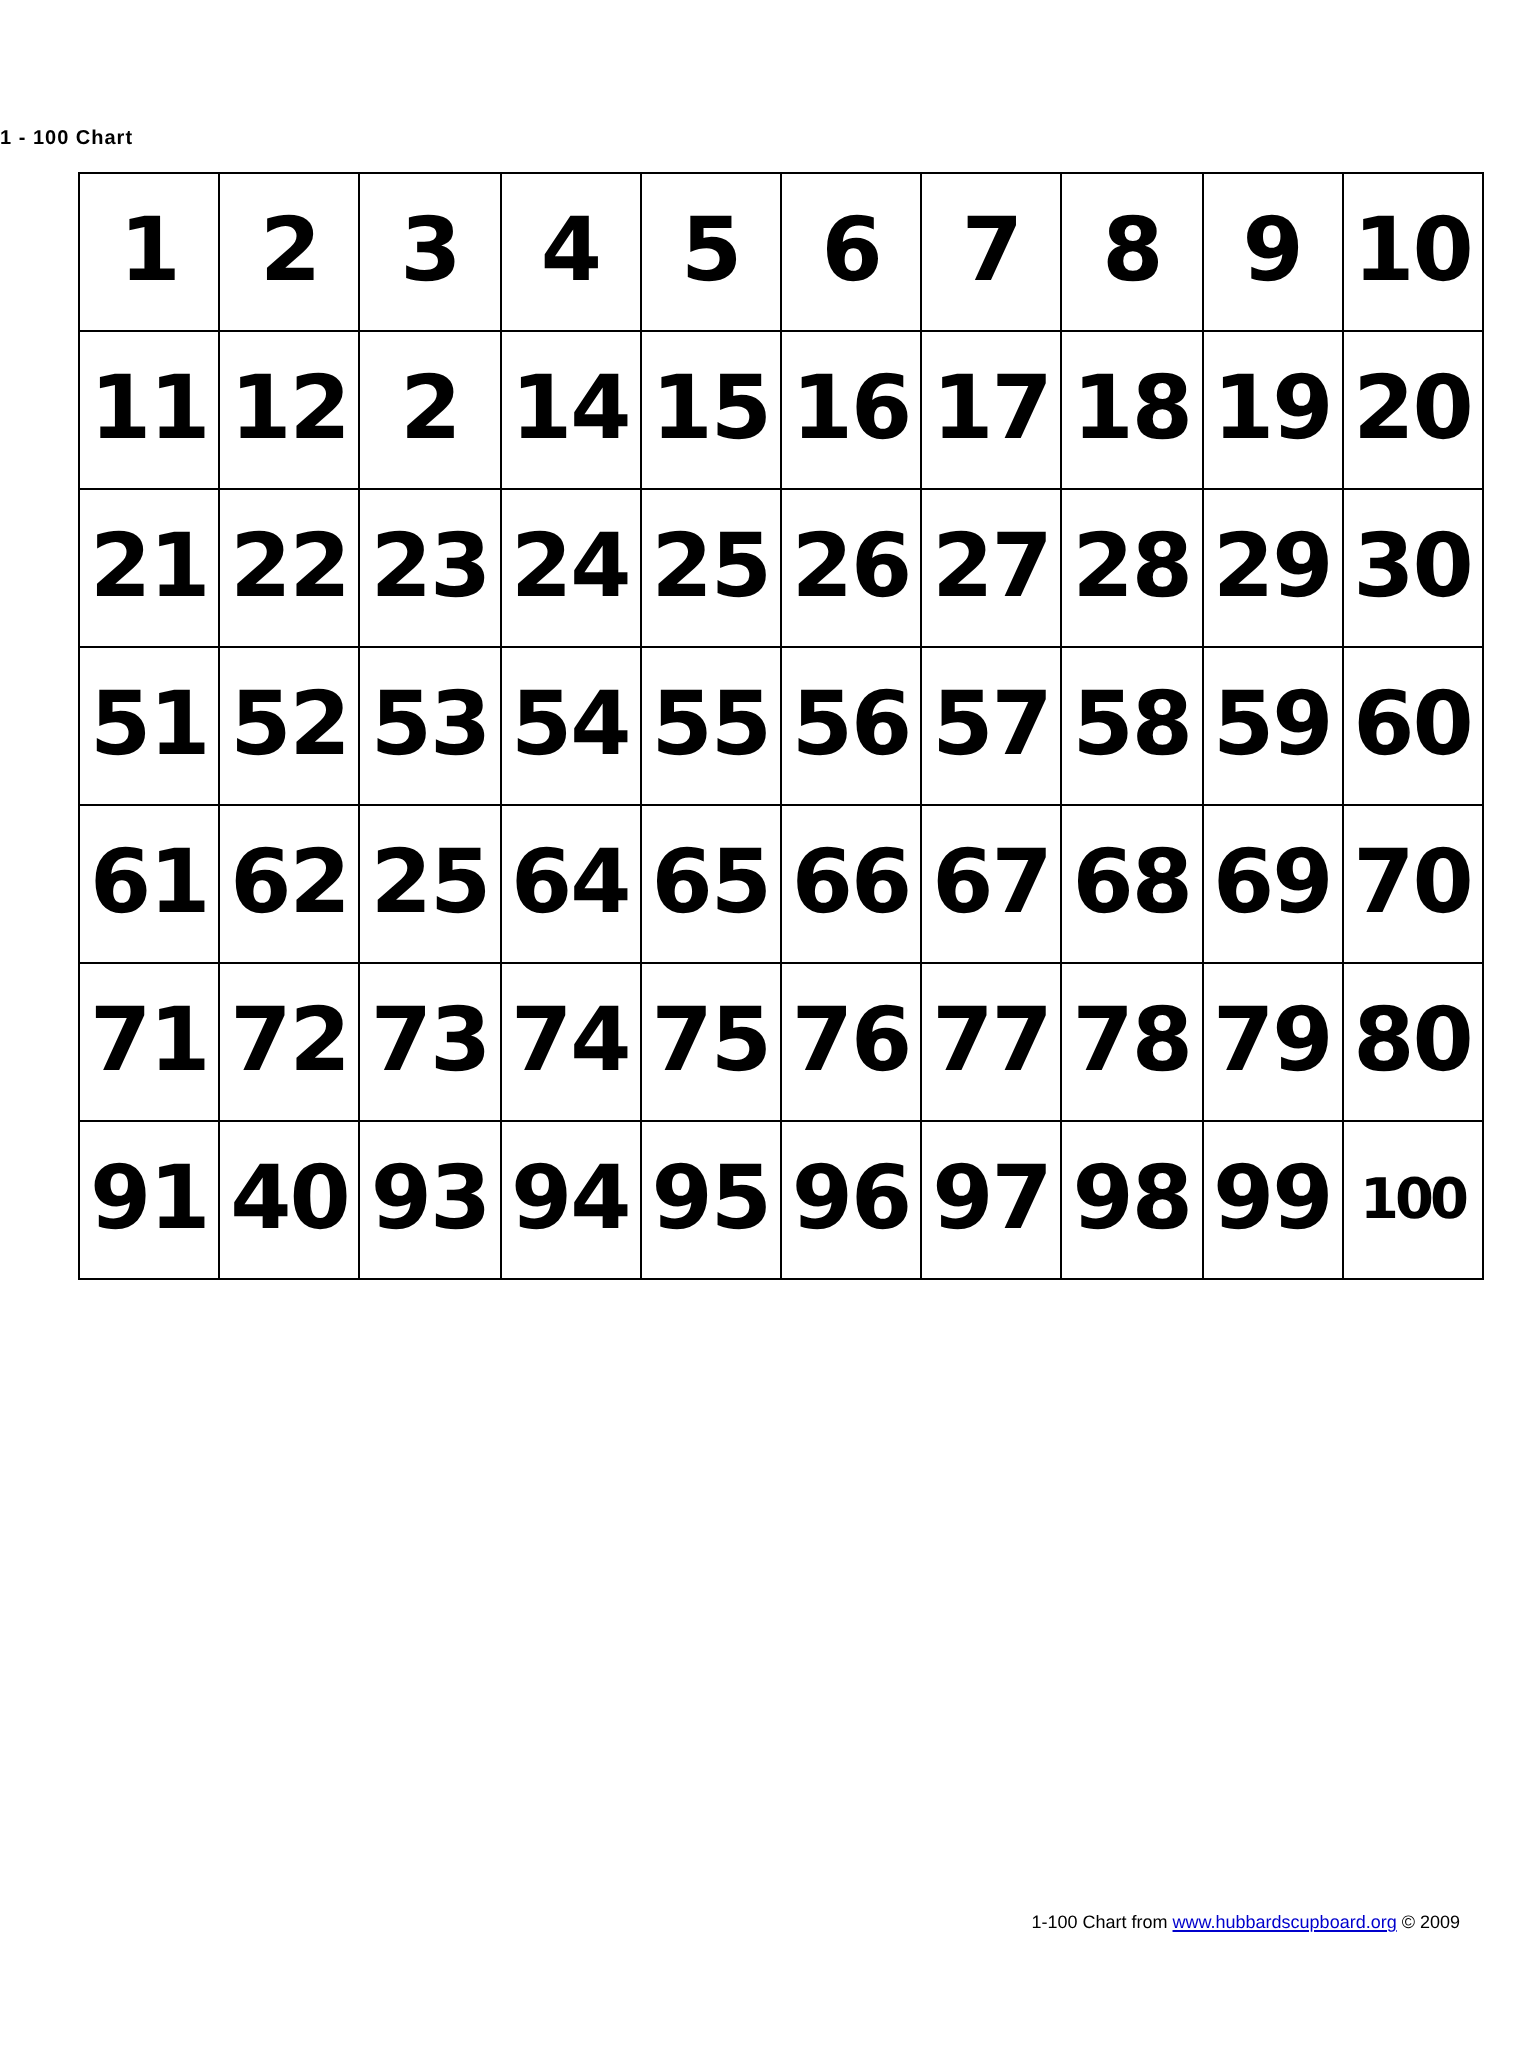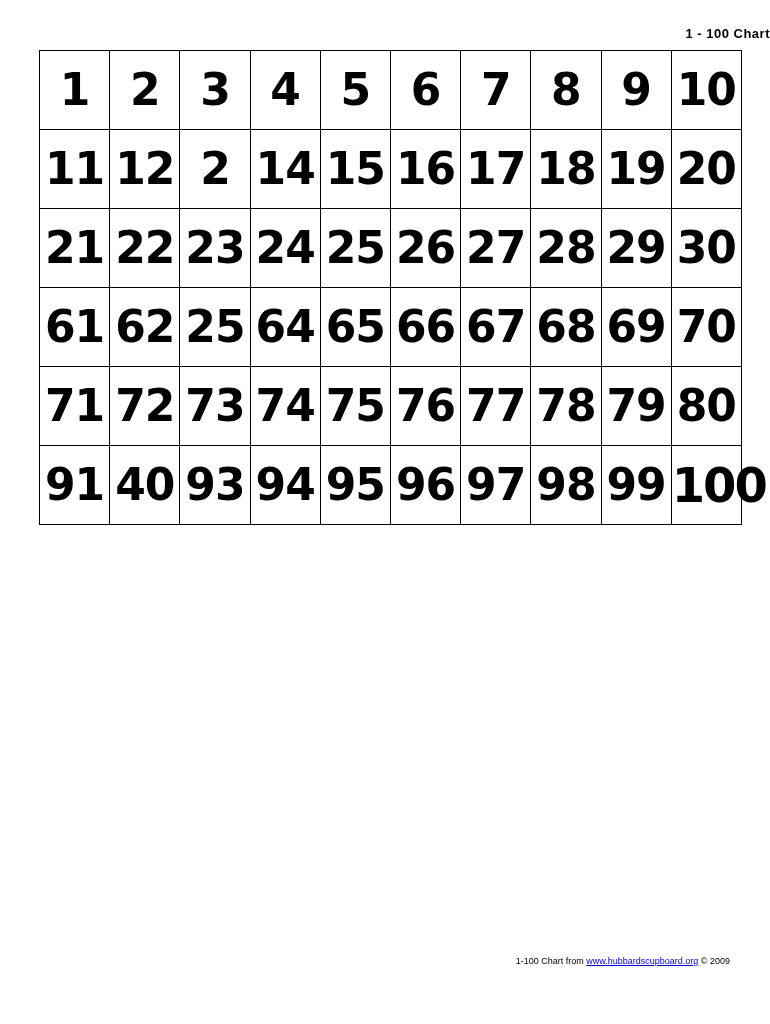--- a/index.html
+++ b/index.html
@@ -16,27 +16,27 @@
     overflow: hidden;
   }
   .page {
     width: 770px;
     height: 1024px;
     box-sizing: border-box;
     padding: 0;
     position: relative;
   }
   .chart-title {
-    text-align: right;
+    text-align: left;
     font-family: "Liberation Sans", sans-serif;
-    font-size: 13px;
+    font-size: 10px;
     font-weight: bold;
     letter-spacing: 0.5px;
     margin: 0;
-    padding-top: 27px;
+    padding-top: 63px;
     line-height: 14px;
   }
   .grid-wrap {
     margin: 9px auto 0 auto;
     width: 692px;
   }
   table.hundred-chart {
     border-collapse: collapse;
     table-layout: fixed;
     width: 692px;
@@ -50,23 +50,22 @@
     vertical-align: middle;
     padding: 0;
     font-family: "DejaVu Sans", sans-serif;
     font-weight: bold;
     font-size: 44px;
     line-height: 78px;
     letter-spacing: -1px;
     color: #000000;
   }
   table.hundred-chart td.wide-num {
-    font-size: 48px;
+    font-size: 28px;
     letter-spacing: -2px;
-    text-align: right;
   }
   .footer {
     position: absolute;
     right: 40px;
     bottom: 58px;
     font-family: "Liberation Sans", sans-serif;
     font-size: 9px;
     color: #000000;
     white-space: nowrap;
   }
@@ -119,20 +118,32 @@
             <td>23</td>
             <td>24</td>
             <td>25</td>
             <td>26</td>
             <td>27</td>
             <td>28</td>
             <td>29</td>
             <td>30</td>
           </tr>
           <tr>
+            <td>51</td>
+            <td>52</td>
+            <td>53</td>
+            <td>54</td>
+            <td>55</td>
+            <td>56</td>
+            <td>57</td>
+            <td>58</td>
+            <td>59</td>
+            <td>60</td>
+          </tr>
+          <tr>
             <td>61</td>
             <td>62</td>
             <td>25</td>
             <td>64</td>
             <td>65</td>
             <td>66</td>
             <td>67</td>
             <td>68</td>
             <td>69</td>
             <td>70</td>

